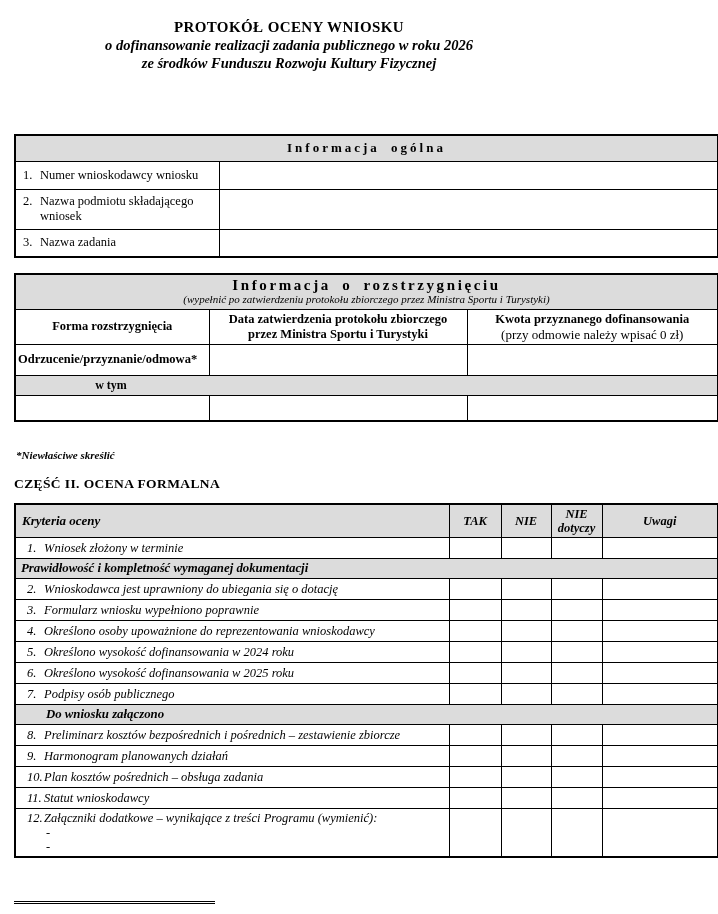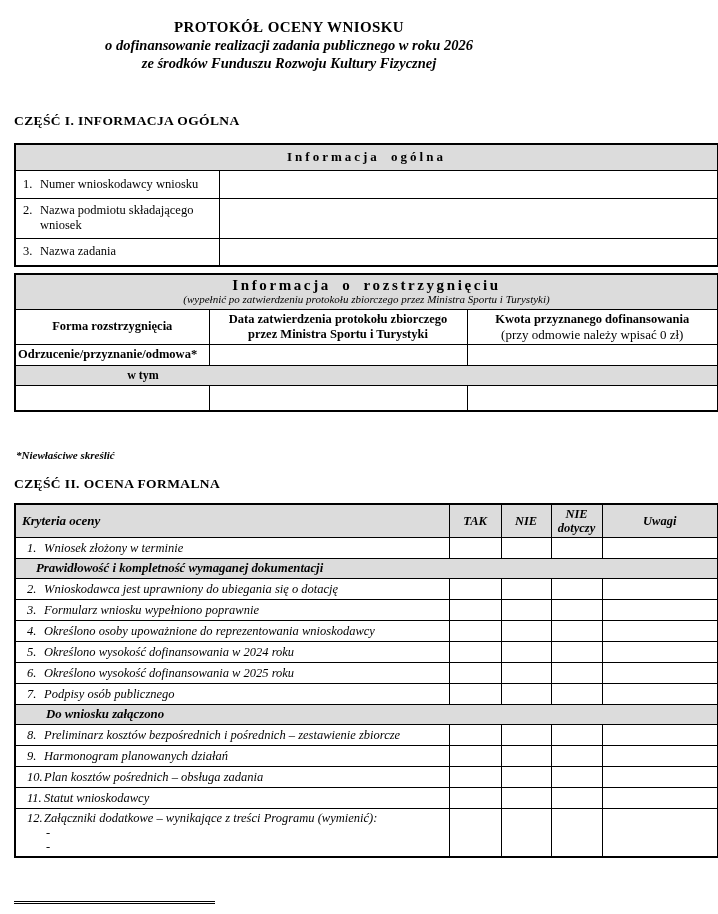--- a/index.html
+++ b/index.html
@@ -28,53 +28,52 @@
   .numline { display:flex; align-items:flex-start; }
   .numline .num { flex:0 0 24px; text-align:left; padding-left:7px; }
   .numline .lbl { flex:1; padding-right:6px; }
 
   
   .t2-head td { text-align:center; height:35px; padding:2px; }
   .t2-head .hd-main { font-weight:bold; font-size:15px; letter-spacing:2.6px; word-spacing:5px; line-height:16px; }
   .t2-head .hd-sub { font-style:italic; font-size:11px; line-height:13px; }
   .t2-colhead td { text-align:center; font-weight:bold; font-size:12.5px; height:33px; line-height:15px; }
   .t2-colhead .note { font-weight:normal; font-size:13px; }
-  .t2-form td { height:21px; }
+  .t2-form td { height:31px; }
   .t2-form .form-label { font-weight:bold; padding-left:2px; }
   .t2-wtym td { height:20px; padding:1px 0; }
-  .wtym-label { width:190px; text-align:center; font-weight:bold; font-size:12px;margin-left:32px; }
+  .wtym-label { width:190px; text-align:center; font-weight:bold; font-size:12px; }
   .t2-labels td { text-align:center; font-size:11.5px; height:29px; }
   .t2-labels .pct { font-weight:bold; font-size:12.5px; }
   .t2-empty td { height:26px; }
   .star-note { position:absolute; left:16px; font-size:11px; font-weight:bold; font-style:italic; }
 
   
   .t3-head td { font-weight:bold; text-align:center; height:33px; line-height:14px; font-size:12.5px; }
   .t3-head .crit-head { text-align:left; padding-left:6px; font-size:13px; }
   .t3 .item-row td { height:21px; }
-  .t3 .section-cell { font-weight:bold; font-size:12.8px; padding:2px 4px 2px 20px; height:20px; }
+  .t3 .section-cell { font-weight:bold; font-size:12.8px; padding:2px 4px 2px 5px; height:20px; }
   .t3 .section-cell.indent { padding-left:30px; }
   .t3 .subline { padding-left:26px; line-height:14px; }
 
   .footnote-rule { position:absolute; left:14px; top:901px; width:201px; border-top:3px double #000; }
 </style>
 </head>
 <body>
 
 <div class="page">
 
   <div class="title-block">
     <div class="doc-title">PROTOKÓŁ OCENY WNIOSKU</div>
     <div class="doc-subtitle">o dofinansowanie realizacji zadania publicznego w roku 2026</div>
     <div class="doc-subtitle">ze środków Funduszu Rozwoju Kultury Fizycznej</div>
   </div>
 
-  <div class="part-heading" style="top:113px;">CZĘŚĆ I. INFORMACJA OGÓLNA</div>
-
-  <table class="t1" style="top:143px;">
+
+  <table class="t1" style="top:134px;">
     <colgroup>
         <col style="width:204px">
         <col style="width:499px">
       </colgroup>
     <tbody>
       <tr class="t1-head grayband">
         <td colspan="2">Informacja ogólna</td>
       </tr>
       <tr style="height:28px">
         <td class="label-cell">

